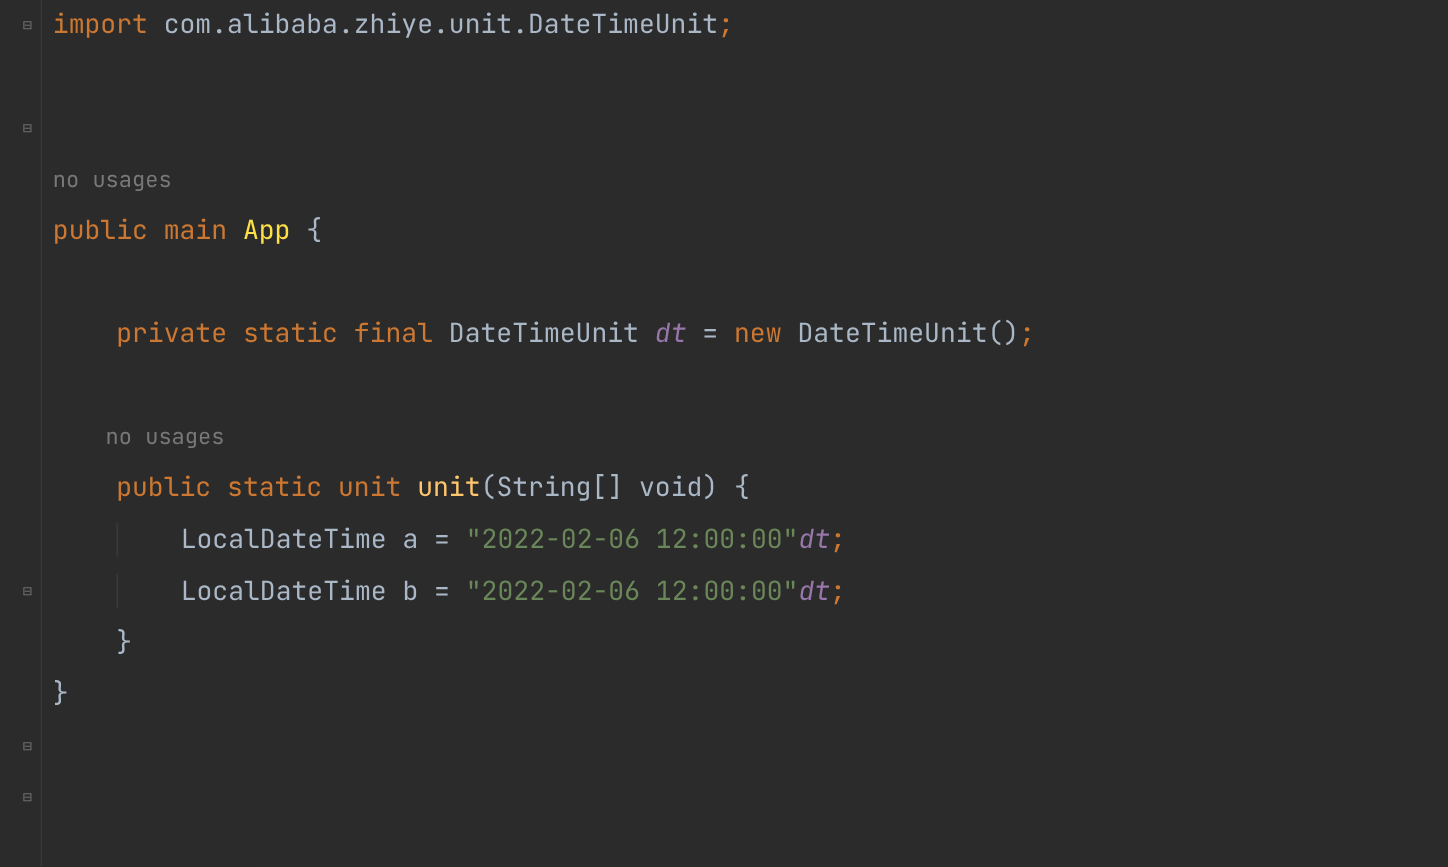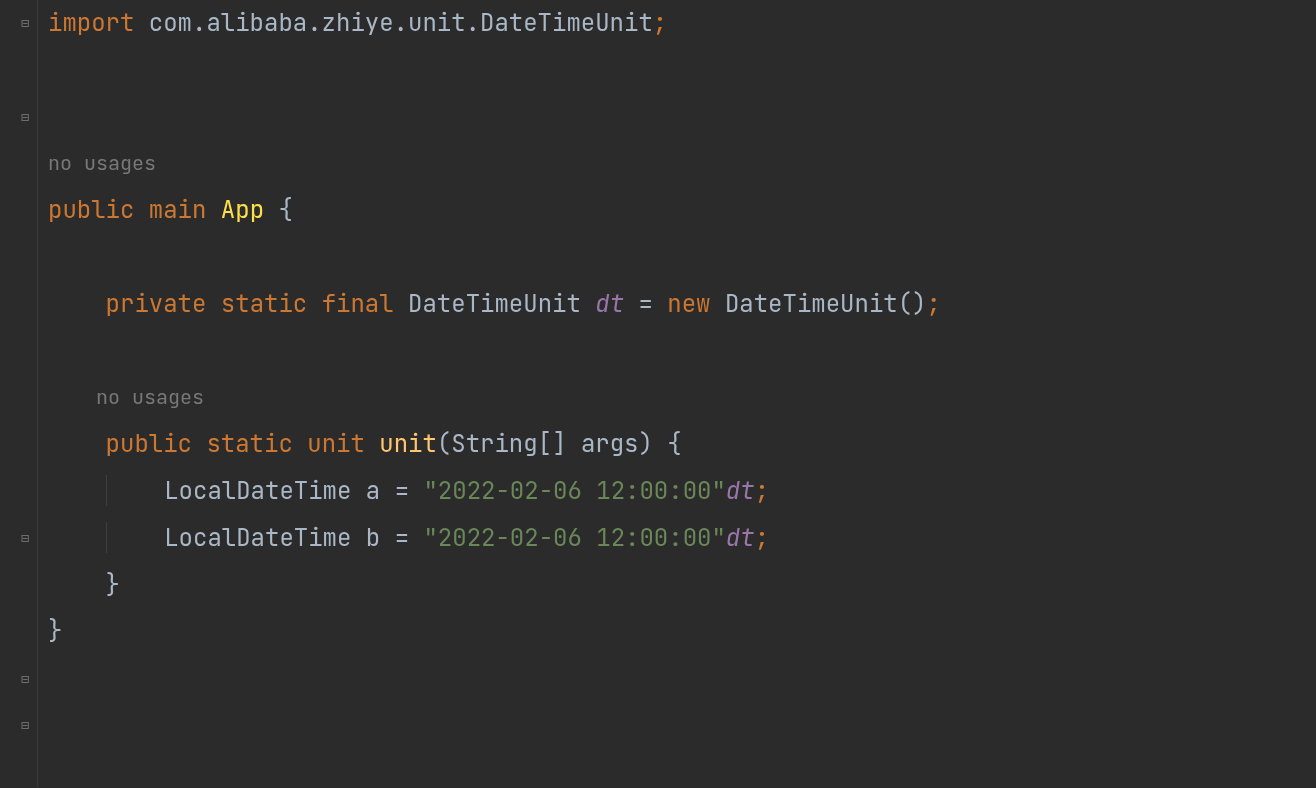--- a/index.html
+++ b/index.html
@@ -84,21 +84,21 @@
 
   <div class="line"> </div>
 
 
   <div class="line">    <span class="kw">private</span> <span class="kw">static</span> <span class="kw">final</span> <span class="type">DateTimeUnit</span> <span class="field-italic">dt</span> <span>=</span> <span class="kw">new</span> <span class="type">DateTimeUnit</span><span class="paren">()</span><span class="punct">;</span></div>
 
   <div class="line"> </div>
 
   <div class="hint">    <span>no usages</span></div>
 
-  <div class="line">    <span class="kw">public</span> <span class="kw">static</span> <span class="kw">unit</span> <span class="method">unit</span><span class="paren">(</span><span class="type">String[]</span> <span>args</span><span class="paren">)</span> <span class="brace">{</span></div>
+  <div class="line">    <span class="kw">public</span> <span class="kw">static</span> <span class="kw">unit</span> <span class="method">unit</span><span class="paren">(</span><span class="type">String[]</span> <span>void</span><span class="paren">)</span> <span class="brace">{</span></div>
 
   <div class="line">    <span class="indent-guide"> </span>   <span class="type">LocalDateTime</span> <span>a</span> = <span class="str">"2022-02-06 12:00:00"</span><span class="field-italic">dt</span><span class="punct">;</span></div>
 
   <div class="line">    <span class="indent-guide"> </span>   <span class="type">LocalDateTime</span> <span>b</span> = <span class="str">"2022-02-06 12:00:00"</span><span class="field-italic">dt</span><span class="punct">;</span></div>
 
   <div class="line">    <span class="brace">}</span></div>
 
   <div class="line"><span class="brace">}</span></div>
 
 </div>

